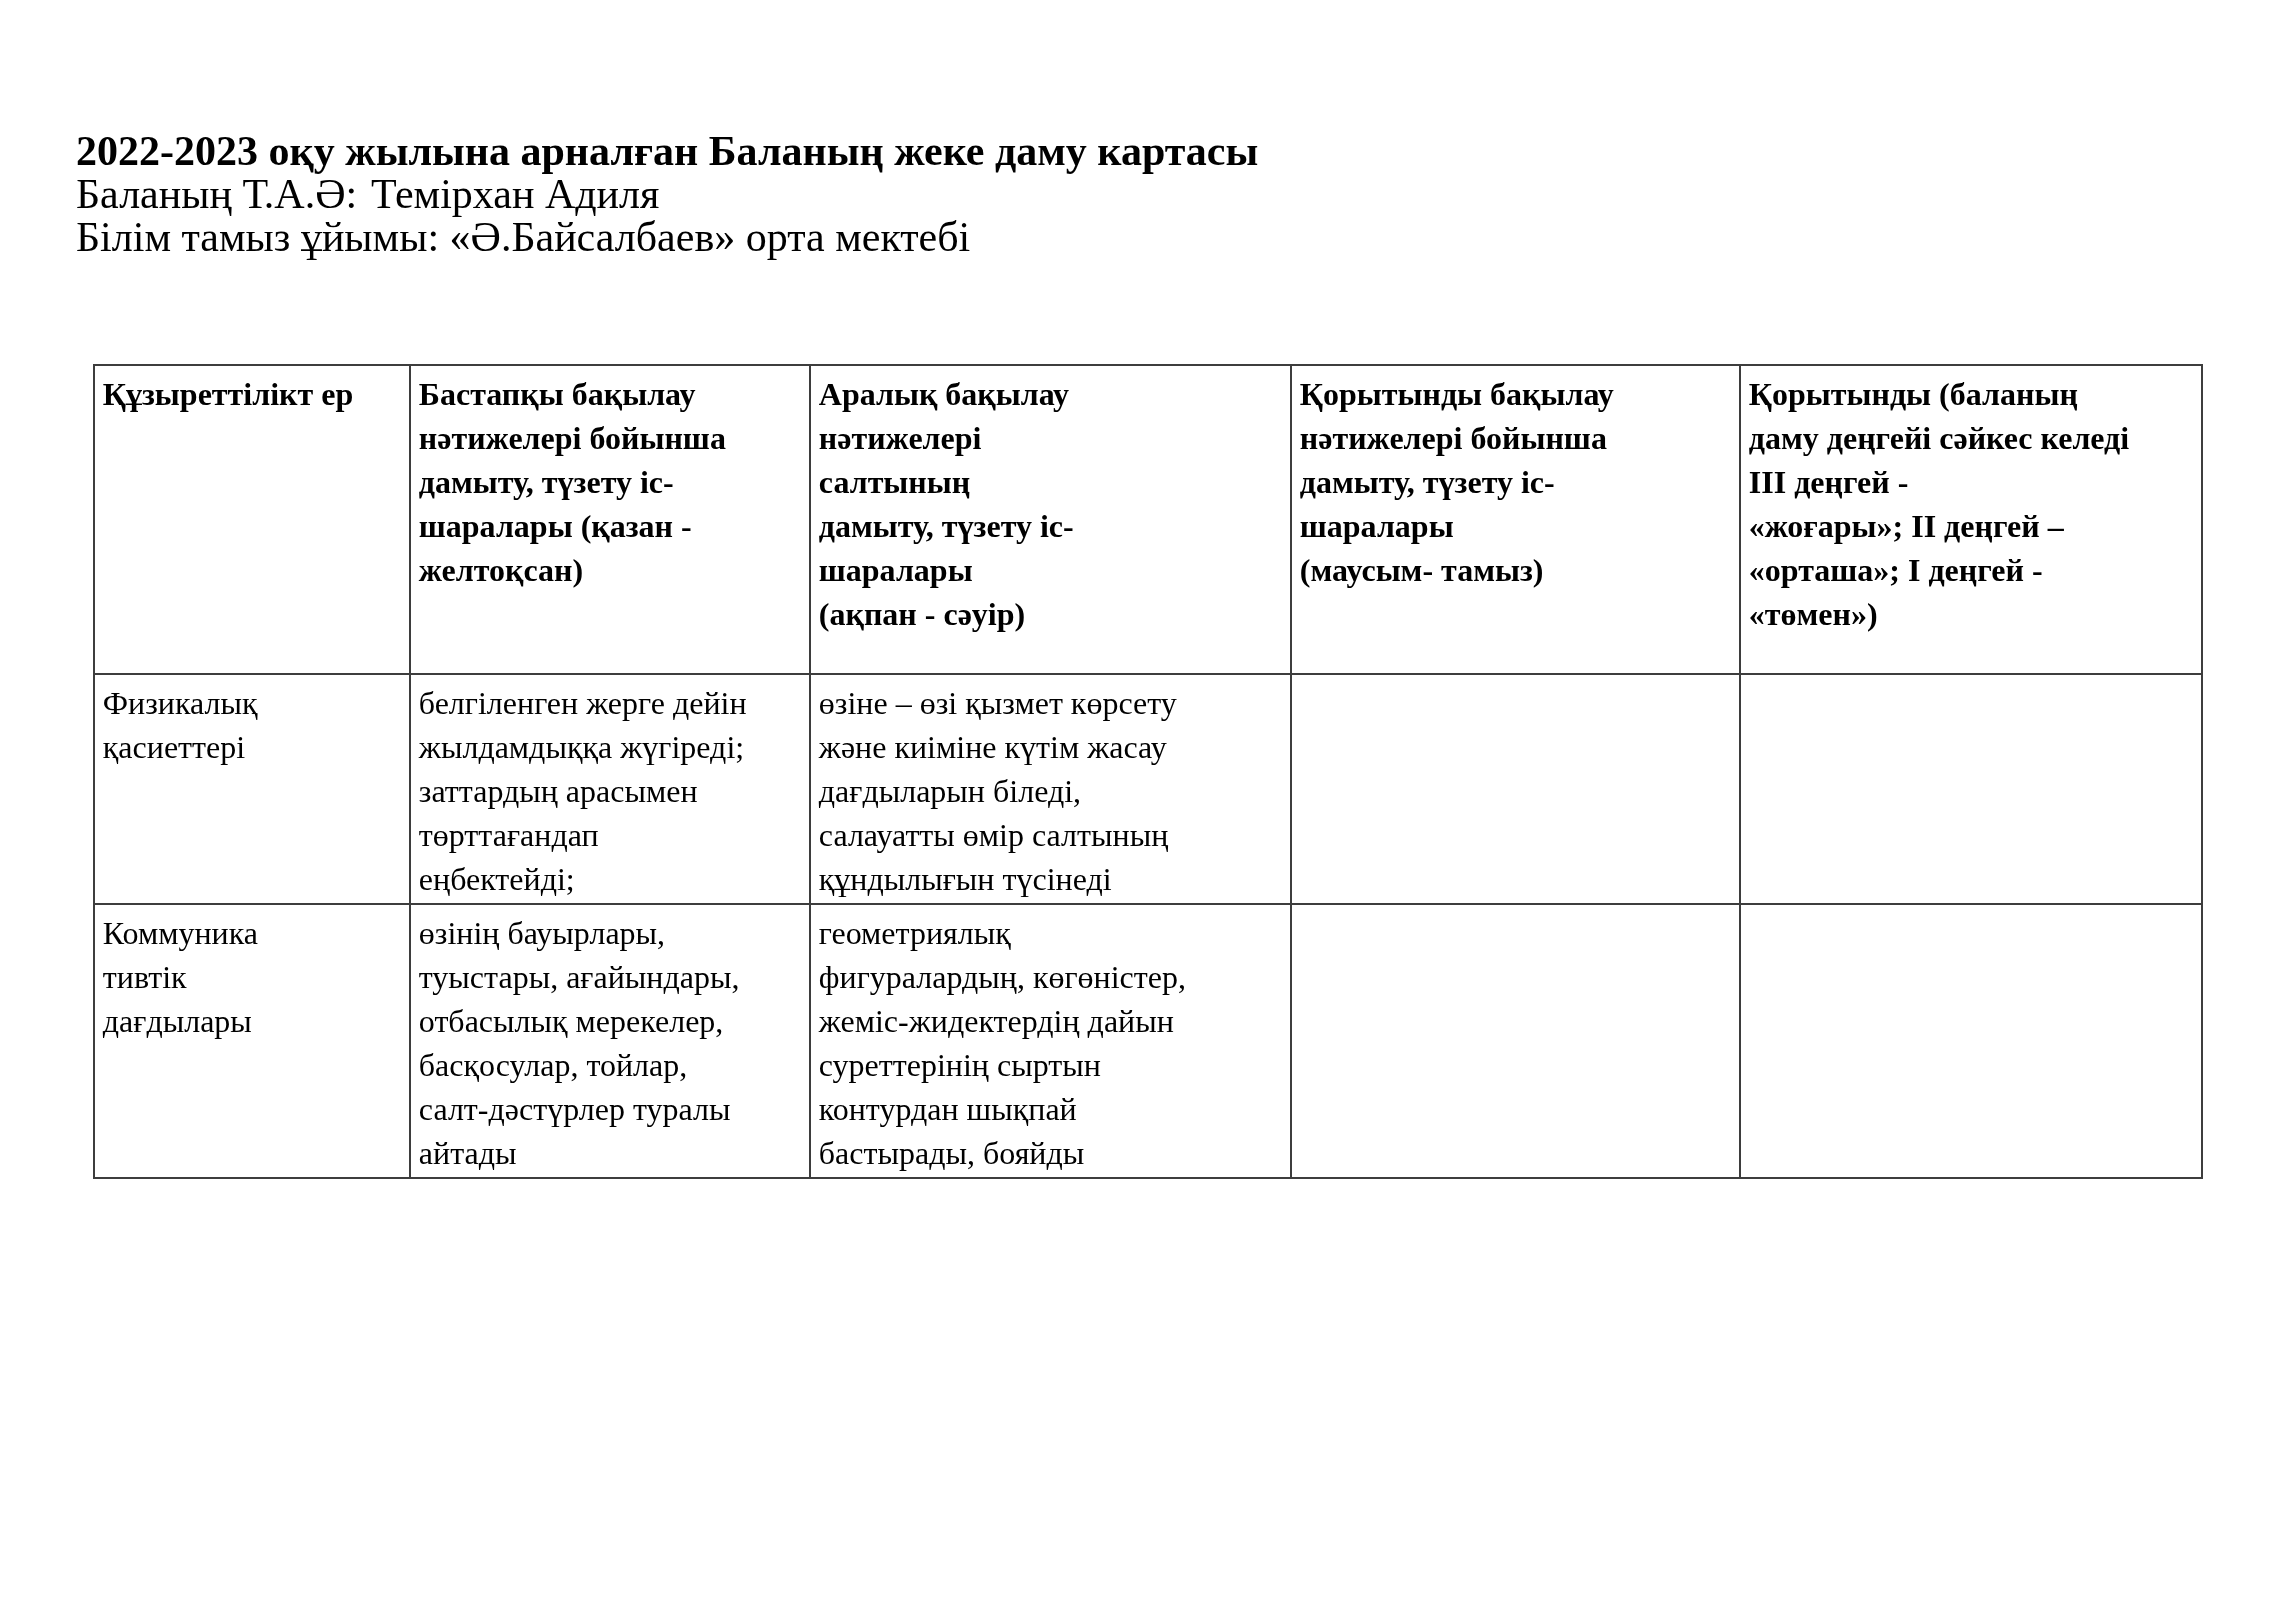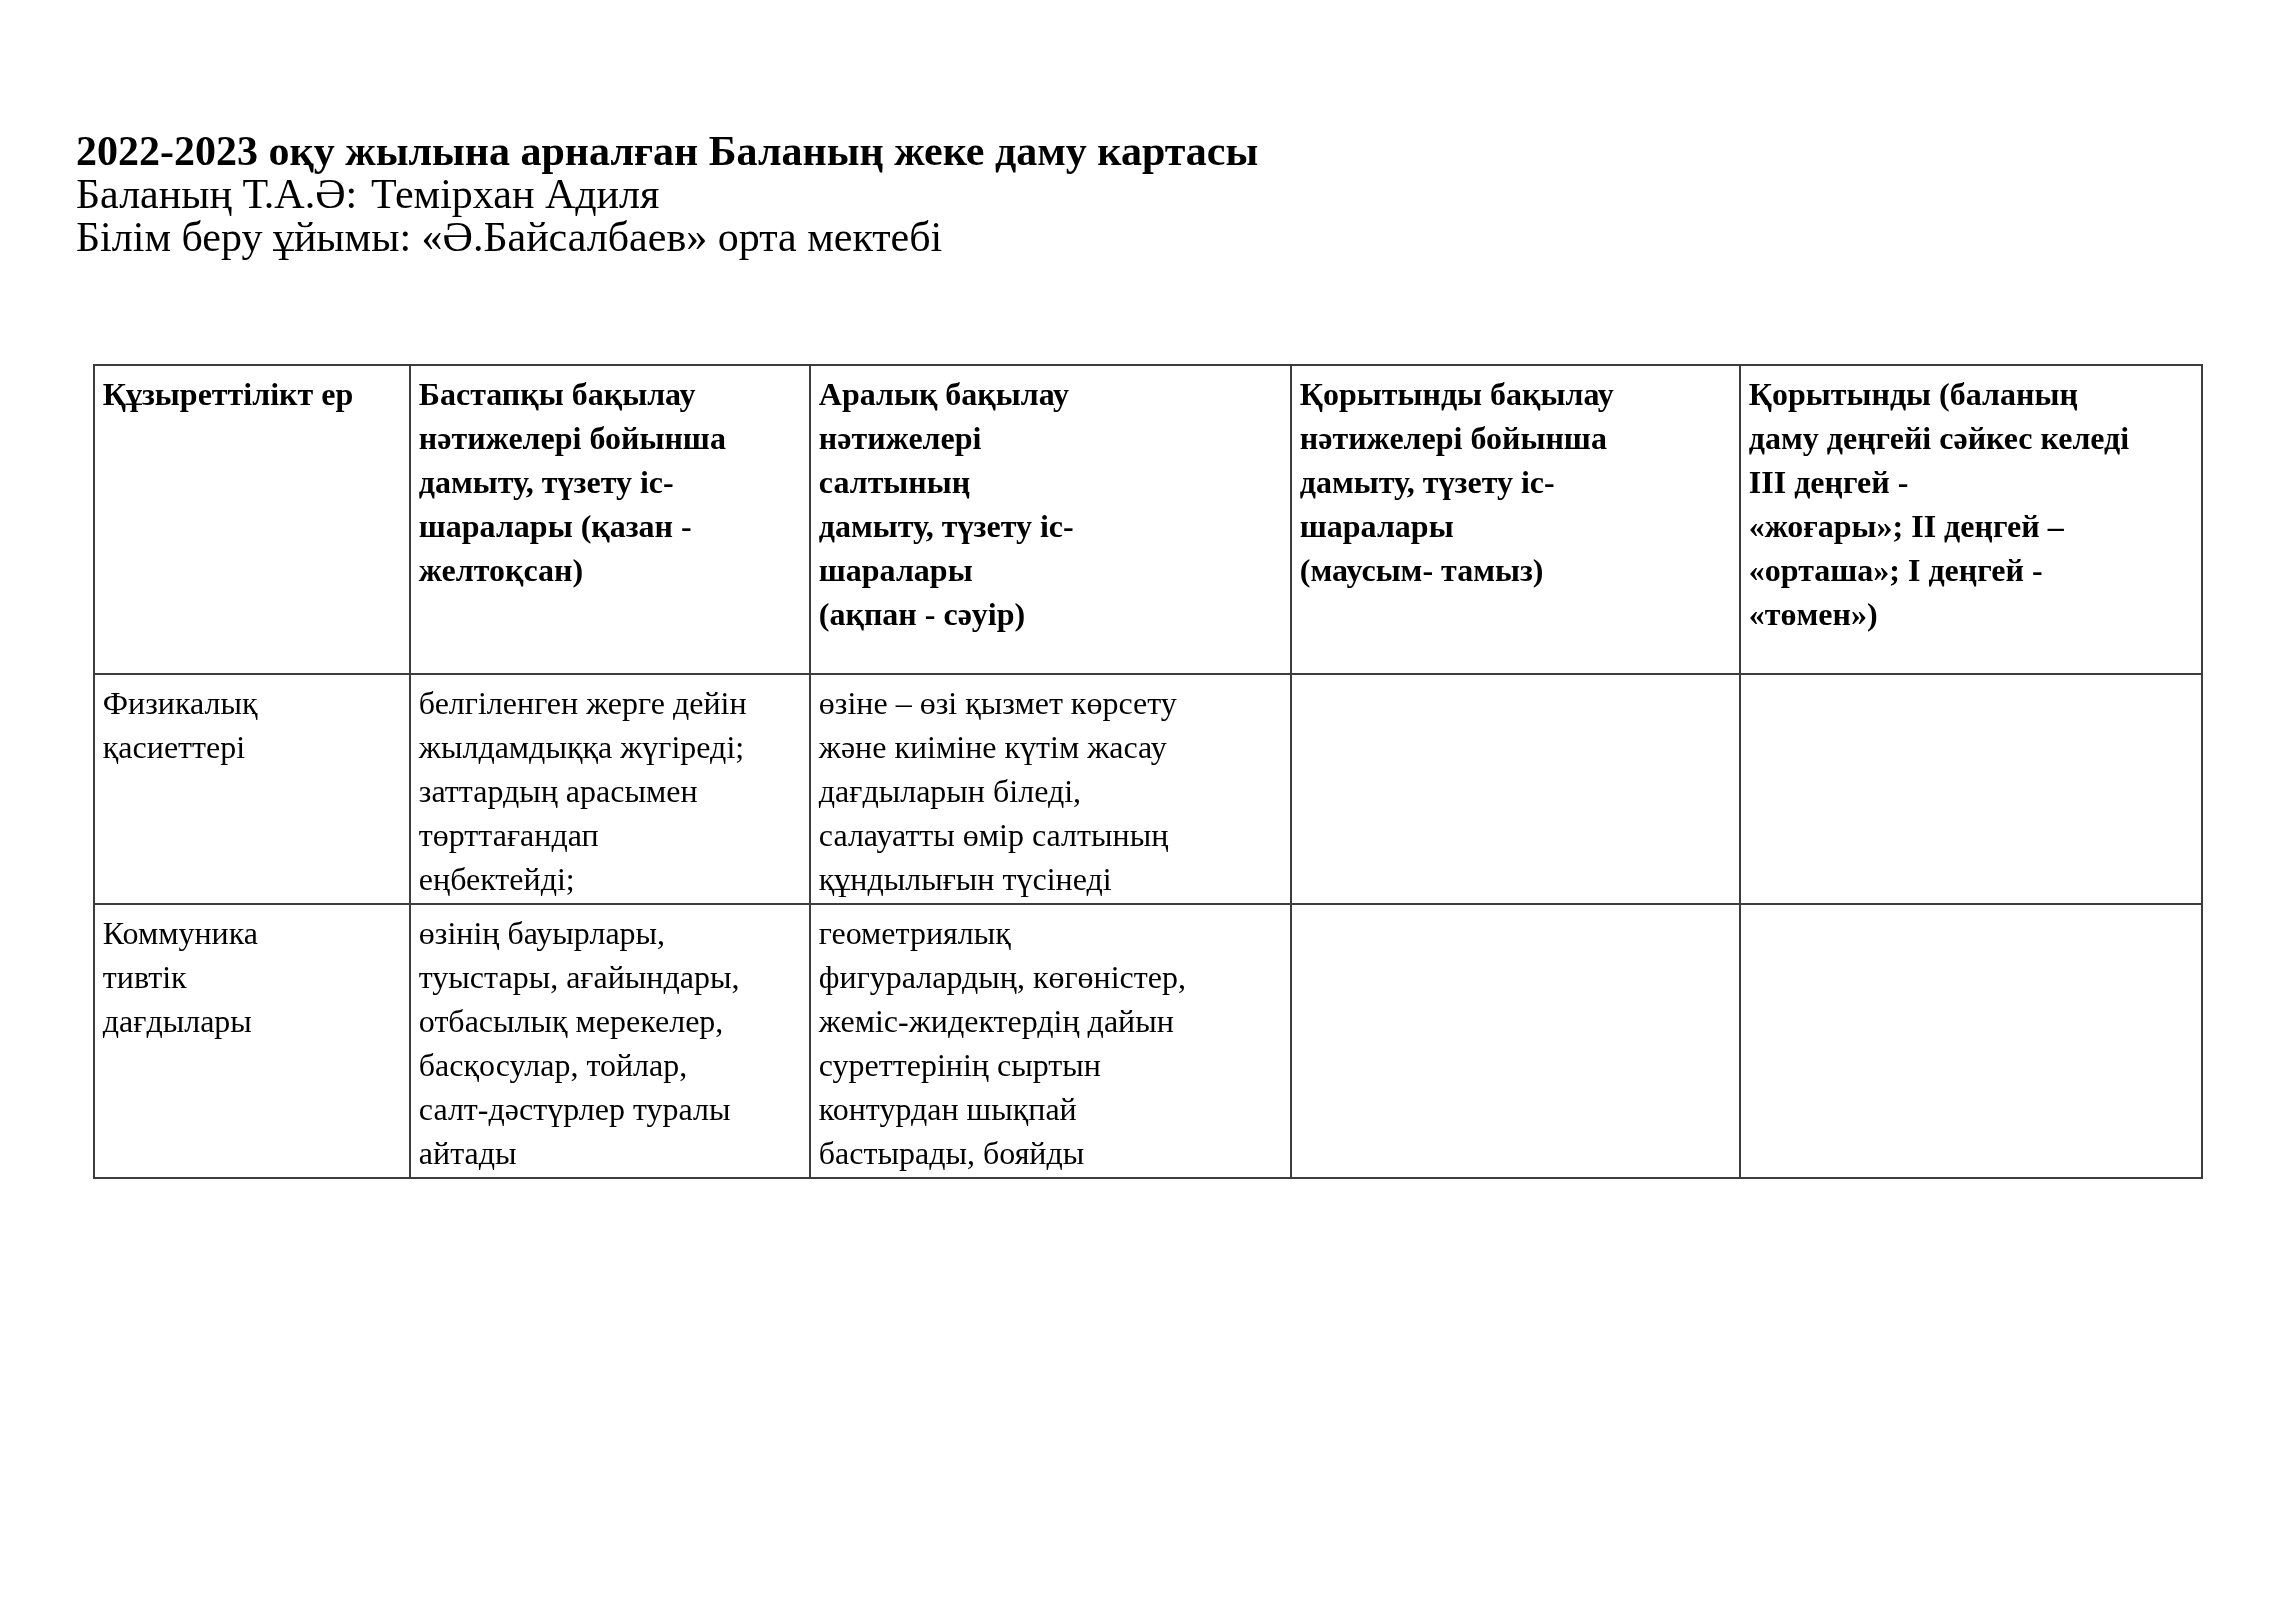--- a/index.html
+++ b/index.html
@@ -60,21 +60,21 @@
   tr.body-row-2 { height: 177px; }
 </style>
 </head>
 <body>
 
 <div class="page">
 
   <div class="doc-head">
     <p class="doc-title">2022-2023 оқу жылына арналған Баланың жеке даму картасы</p>
     <p><span>Баланың Т.А.Ә:</span><span class="student-name">Темірхан Адиля</span></p>
-    <p>Білім беру ұйымы: «Ә.Байсалбаев» орта мектебі</p>
+    <p>Білім тамыз ұйымы: «Ә.Байсалбаев» орта мектебі</p>
   </div>
 
   <div class="dev-table-wrap">
     <table class="dev-table">
       <colgroup>
         <col style="width:316px">
         <col style="width:400px">
         <col style="width:481px">
         <col style="width:449px">
         <col style="width:462px">

